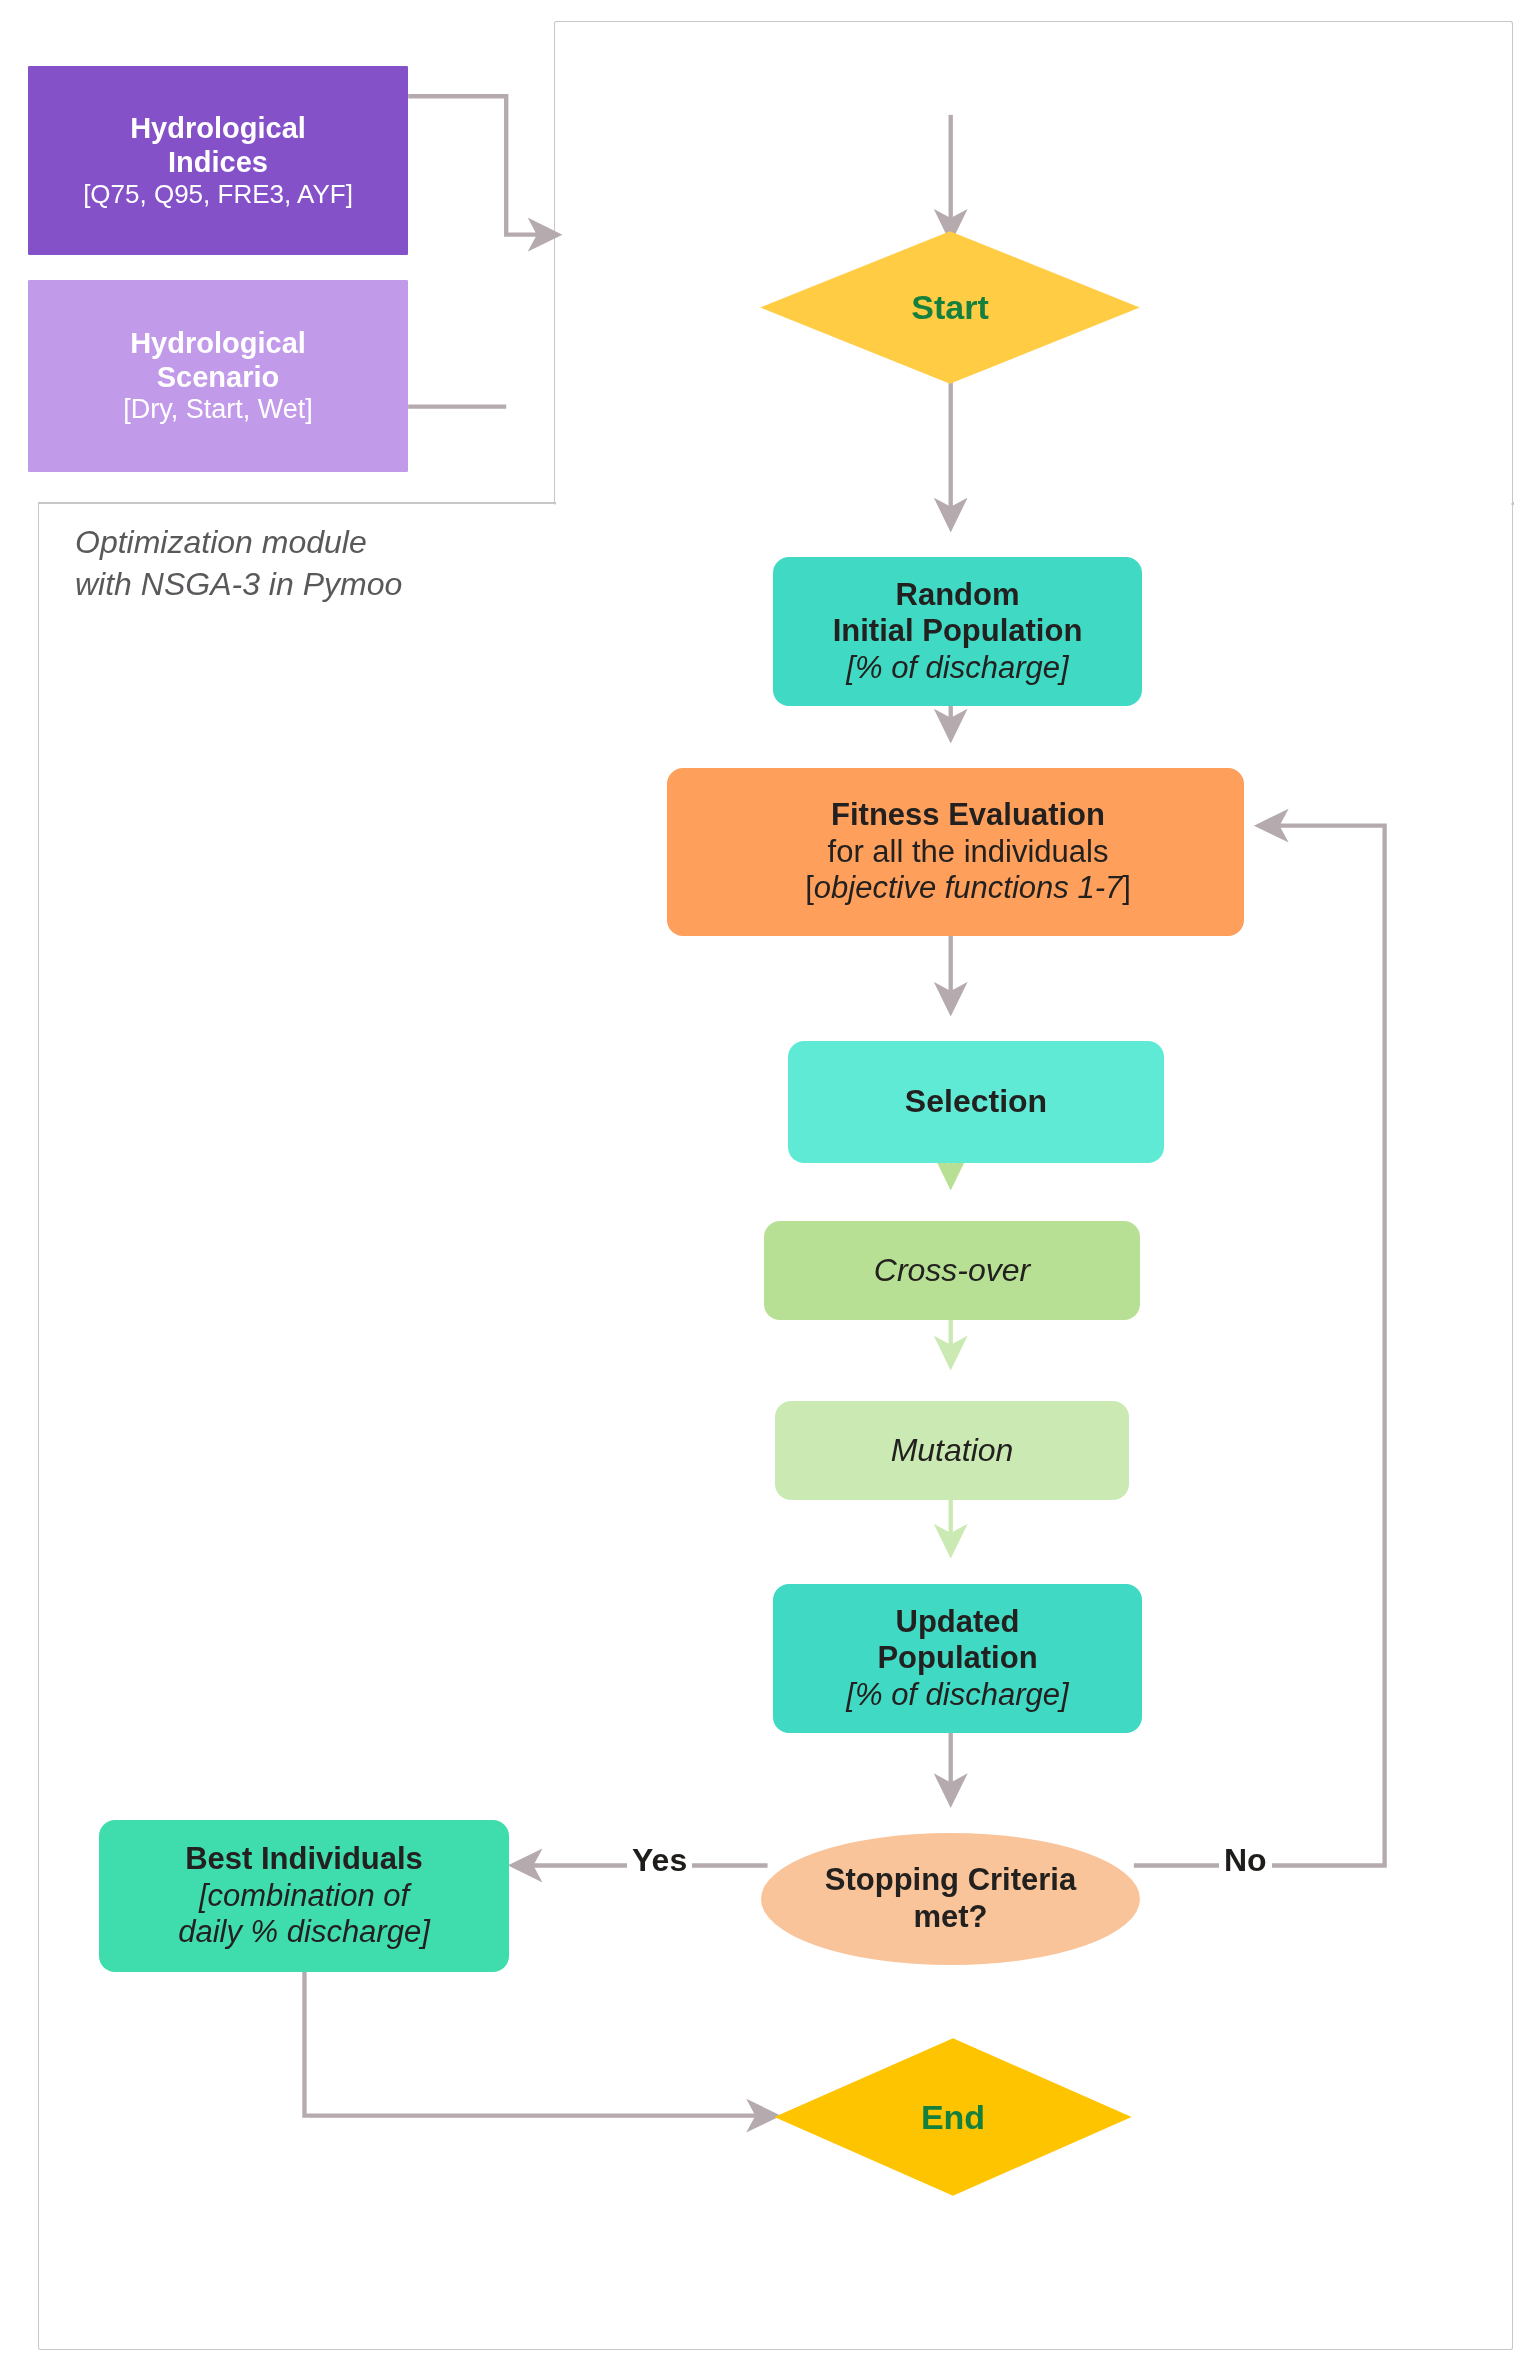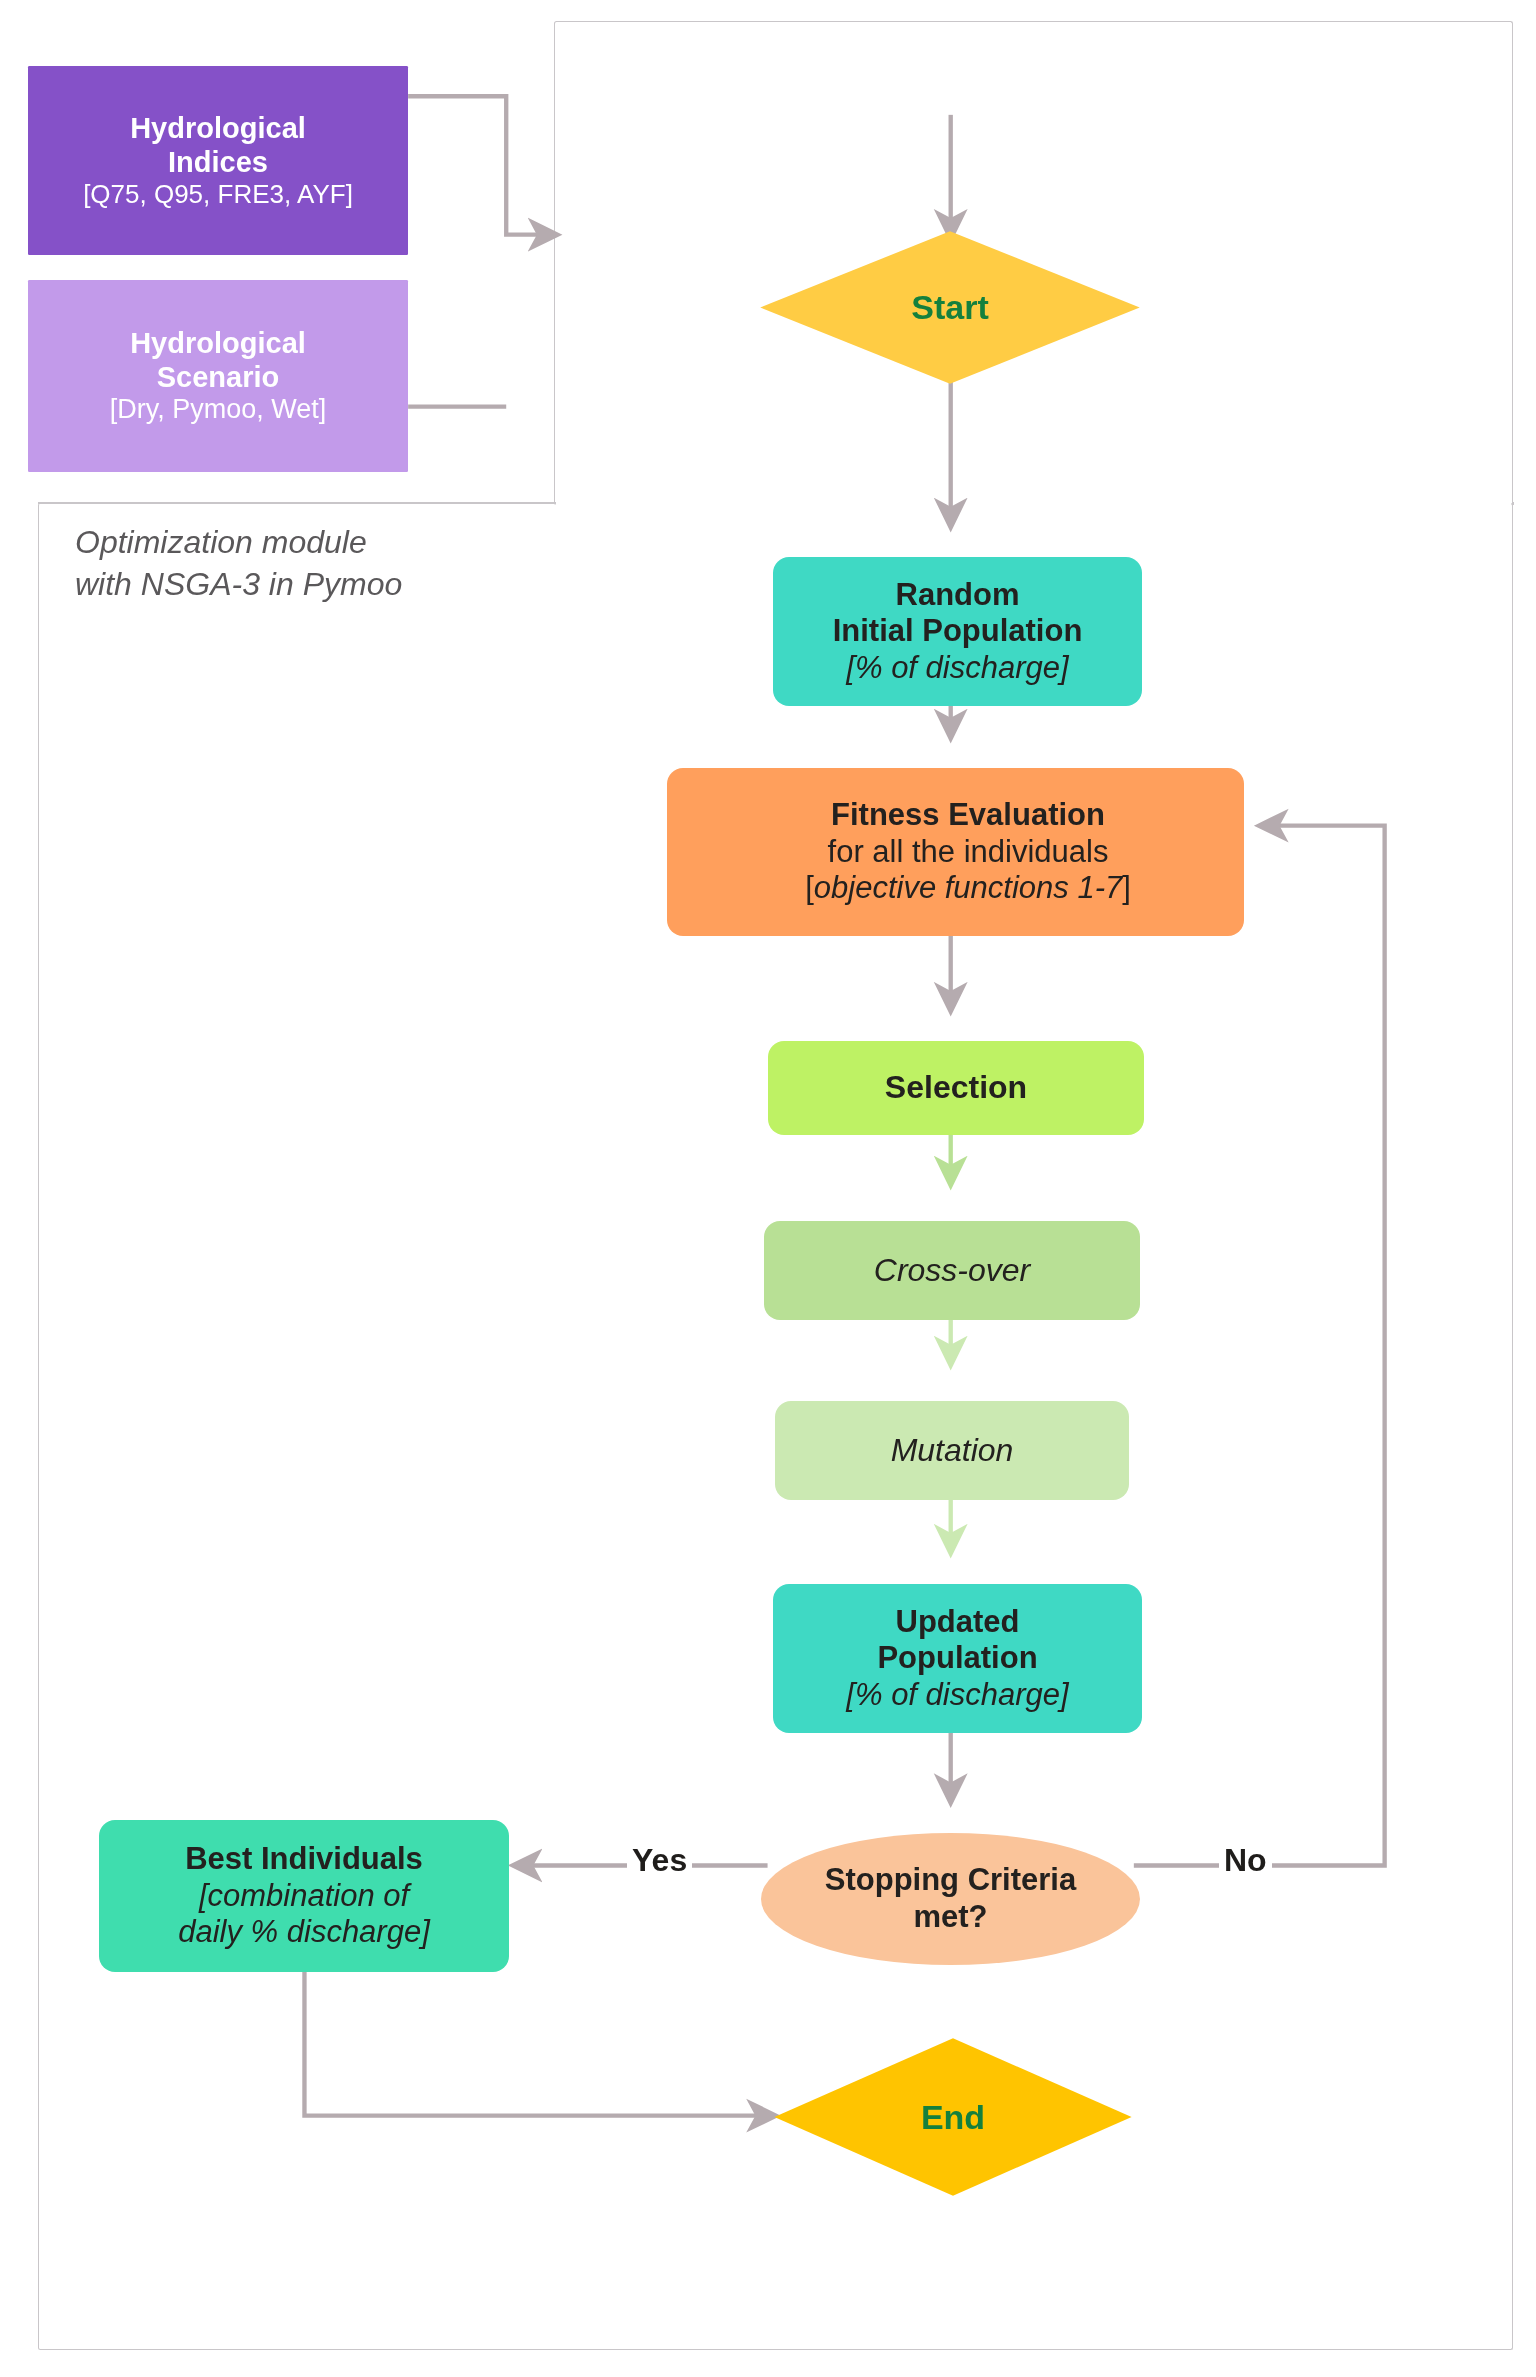--- a/index.html
+++ b/index.html
@@ -139,21 +139,21 @@
 
   <div class="node box-sharp" style="left:28px; top:34px; width:380px; height:189px; background:#8551C8; color:#ffffff; font-size:29px;">
     <span class="ln bold">Hydrological</span>
     <span class="ln bold">Indices</span>
     <span class="ln reg" style="font-size:26px;">[Q75, Q95, FRE3, AYF]</span>
   </div>
 
   <div class="node box-sharp" style="left:28px; top:248px; width:380px; height:192px; background:#C29AEA; color:#ffffff; font-size:29px;">
     <span class="ln bold">Hydrological</span>
     <span class="ln bold">Scenario</span>
-    <span class="ln reg" style="font-size:27px;">[Dry, Pymoo, Wet]</span>
+    <span class="ln reg" style="font-size:27px;">[Dry, Start, Wet]</span>
   </div>
 
   <div class="module-label" style="left:75px; top:522px; width:509px; font-size:32px;">Optimization module
 with NSGA-3 in Pymoo</div>
 
 
   <div class="diamond-wrap" style="left:759px; top:230px; width:382px; height:155px;">
     <svg width="382" height="155" viewBox="0 0 616 250">
       <polygon points="308,2 614,125 308,248 2,125" fill="#FFCC44"></polygon>
     </svg>
@@ -167,21 +167,21 @@
   </div>
 
   <div class="node box-soft" style="left:667px; top:736px; width:577px; height:168px; background:#FF9F5C; font-size:31px;padding-left:25px;">
     <span class="ln bold">Fitness Evaluation</span>
     <span class="ln reg">for all the individuals</span>
     <span class="ln reg">
       <span>[</span><span style="font-style:italic;">objective functions 1-7</span><span>]</span>
     </span>
   </div>
 
-  <div class="node box-soft" style="left:768px; top:1009px; width:376px; height:94px; background:#bef264; font-size:32px;">
+  <div class="node box-soft" style="left:788px; top:1009px; width:376px; height:122px; background:#5eead4; font-size:32px;">
     <span class="ln bold">Selection</span>
   </div>
 
   <div class="node box-soft" style="left:764px; top:1189px; width:376px; height:99px; background:#B8E095; font-size:32px;">
     <span class="ln ital">Cross-over</span>
   </div>
 
   <div class="node box-soft" style="left:775px; top:1369px; width:354px; height:99px; background:#CBE9B2; font-size:32px;">
     <span class="ln ital">Mutation</span>
   </div>

